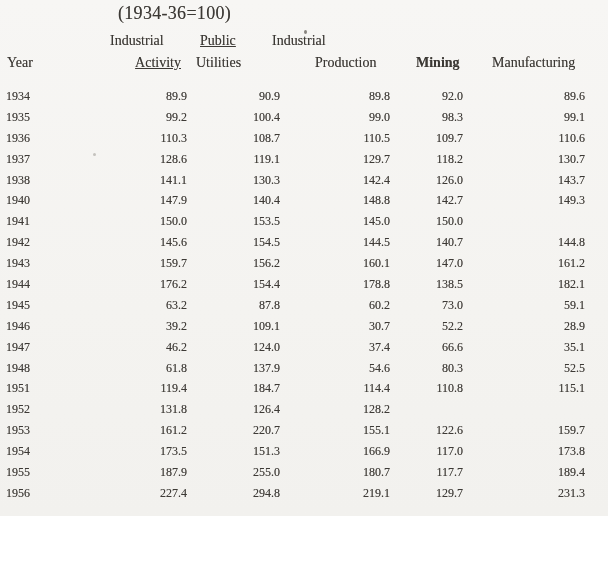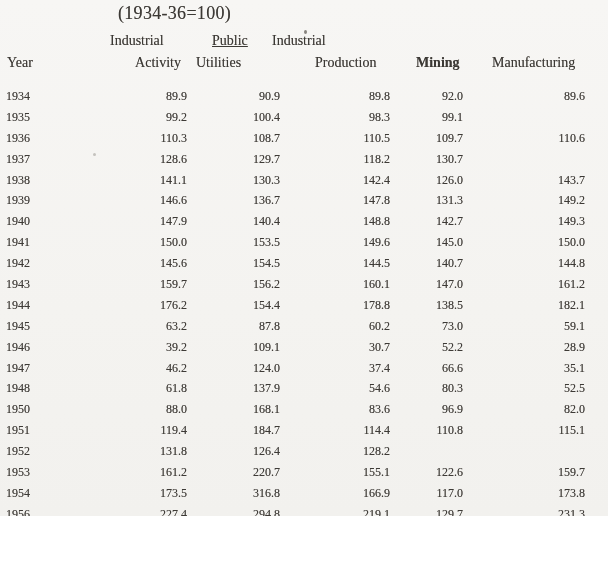--- a/index.html
+++ b/index.html
@@ -28,25 +28,25 @@
     letter-spacing: 0.3px;
     white-space: nowrap;
   }
   .hdr {
     position: absolute;
     font-size: 14px;
     white-space: nowrap;
   }
   
   .h1-ia { top: 33px; left: 110px; }
-  .h1-pu { top: 33px; left: 212px; text-decoration: underline; }
+  .h1-pu { top: 33px; left: 200px; text-decoration: underline; }
   .h1-ip { top: 33px; left: 272px; }
   
   .h2-year { top: 55px; left: 7px; }
-  .h2-act  { top: 55px; left: 120px; width: 61px; text-align: right; }
+  .h2-act  { top: 55px; left: 120px; width: 61px; text-align: right; text-decoration: underline; }
   .h2-util { top: 55px; left: 196px; }
   .h2-prod { top: 55px; left: 302px; margin-left: 13px; }
   .h2-min  { top: 55px; left: 416px; font-weight: bold; }
   .h2-man  { top: 55px; left: 492px; }
 
   .tbody {
     position: absolute;
     top: 86px;
     left: 6px;
     width: 579px;
@@ -107,67 +107,60 @@
         <div class="cell c1">89.9</div>
         <div class="cell c2">90.9</div>
         <div class="cell c3">89.8</div>
         <div class="cell c4">92.0</div>
         <div class="cell c5">89.6</div>
       </div>
       <div class="row">
         <div class="cell c0">1935</div>
         <div class="cell c1">99.2</div>
         <div class="cell c2">100.4</div>
+        <div class="cell c3">99.0</div>
         <div class="cell c4">98.3</div>
         <div class="cell c5">99.1</div>
       </div>
       <div class="row">
         <div class="cell c0">1936</div>
         <div class="cell c1">110.3</div>
         <div class="cell c2">108.7</div>
         <div class="cell c3">110.5</div>
         <div class="cell c4">109.7</div>
         <div class="cell c5">110.6</div>
       </div>
       <div class="row">
         <div class="cell c0">1937</div>
         <div class="cell c1">128.6</div>
+        <div class="cell c2">119.1</div>
         <div class="cell c3">129.7</div>
         <div class="cell c4">118.2</div>
         <div class="cell c5">130.7</div>
       </div>
       <div class="row">
         <div class="cell c0">1938</div>
         <div class="cell c1">141.1</div>
         <div class="cell c2">130.3</div>
         <div class="cell c3">142.4</div>
         <div class="cell c4">126.0</div>
         <div class="cell c5">143.7</div>
       </div>
       <div class="row">
-        <div class="cell c0">1939</div>
-        <div class="cell c1">146.6</div>
-        <div class="cell c2">136.7</div>
-        <div class="cell c3">147.8</div>
-        <div class="cell c4">131.3</div>
-        <div class="cell c5">149.2</div>
-      </div>
-      <div class="row">
         <div class="cell c0">1940</div>
         <div class="cell c1">147.9</div>
         <div class="cell c2">140.4</div>
         <div class="cell c3">148.8</div>
         <div class="cell c4">142.7</div>
         <div class="cell c5">149.3</div>
       </div>
       <div class="row">
         <div class="cell c0">1941</div>
         <div class="cell c1">150.0</div>
         <div class="cell c2">153.5</div>
-        <div class="cell c3">149.6</div>
         <div class="cell c4">145.0</div>
         <div class="cell c5">150.0</div>
       </div>
       <div class="row">
         <div class="cell c0">1942</div>
         <div class="cell c1">145.6</div>
         <div class="cell c2">154.5</div>
         <div class="cell c3">144.5</div>
         <div class="cell c4">140.7</div>
         <div class="cell c5">144.8</div>
@@ -214,28 +207,20 @@
       </div>
       <div class="row">
         <div class="cell c0">1948</div>
         <div class="cell c1">61.8</div>
         <div class="cell c2">137.9</div>
         <div class="cell c3">54.6</div>
         <div class="cell c4">80.3</div>
         <div class="cell c5">52.5</div>
       </div>
       <div class="row">
-        <div class="cell c0">1950</div>
-        <div class="cell c1">88.0</div>
-        <div class="cell c2">168.1</div>
-        <div class="cell c3">83.6</div>
-        <div class="cell c4">96.9</div>
-        <div class="cell c5">82.0</div>
-      </div>
-      <div class="row">
         <div class="cell c0">1951</div>
         <div class="cell c1">119.4</div>
         <div class="cell c2">184.7</div>
         <div class="cell c3">114.4</div>
         <div class="cell c4">110.8</div>
         <div class="cell c5">115.1</div>
       </div>
       <div class="row">
         <div class="cell c0">1952</div>
         <div class="cell c1">131.8</div>
@@ -246,24 +231,32 @@
         <div class="cell c0">1953</div>
         <div class="cell c1">161.2</div>
         <div class="cell c2">220.7</div>
         <div class="cell c3">155.1</div>
         <div class="cell c4">122.6</div>
         <div class="cell c5">159.7</div>
       </div>
       <div class="row">
         <div class="cell c0">1954</div>
         <div class="cell c1">173.5</div>
-        <div class="cell c2">316.8</div>
+        <div class="cell c2">151.3</div>
         <div class="cell c3">166.9</div>
         <div class="cell c4">117.0</div>
         <div class="cell c5">173.8</div>
+      </div>
+      <div class="row">
+        <div class="cell c0">1955</div>
+        <div class="cell c1">187.9</div>
+        <div class="cell c2">255.0</div>
+        <div class="cell c3">180.7</div>
+        <div class="cell c4">117.7</div>
+        <div class="cell c5">189.4</div>
       </div>
       <div class="row">
         <div class="cell c0">1956</div>
         <div class="cell c1">227.4</div>
         <div class="cell c2">294.8</div>
         <div class="cell c3">219.1</div>
         <div class="cell c4">129.7</div>
         <div class="cell c5">231.3</div>
       </div>
     </div>

